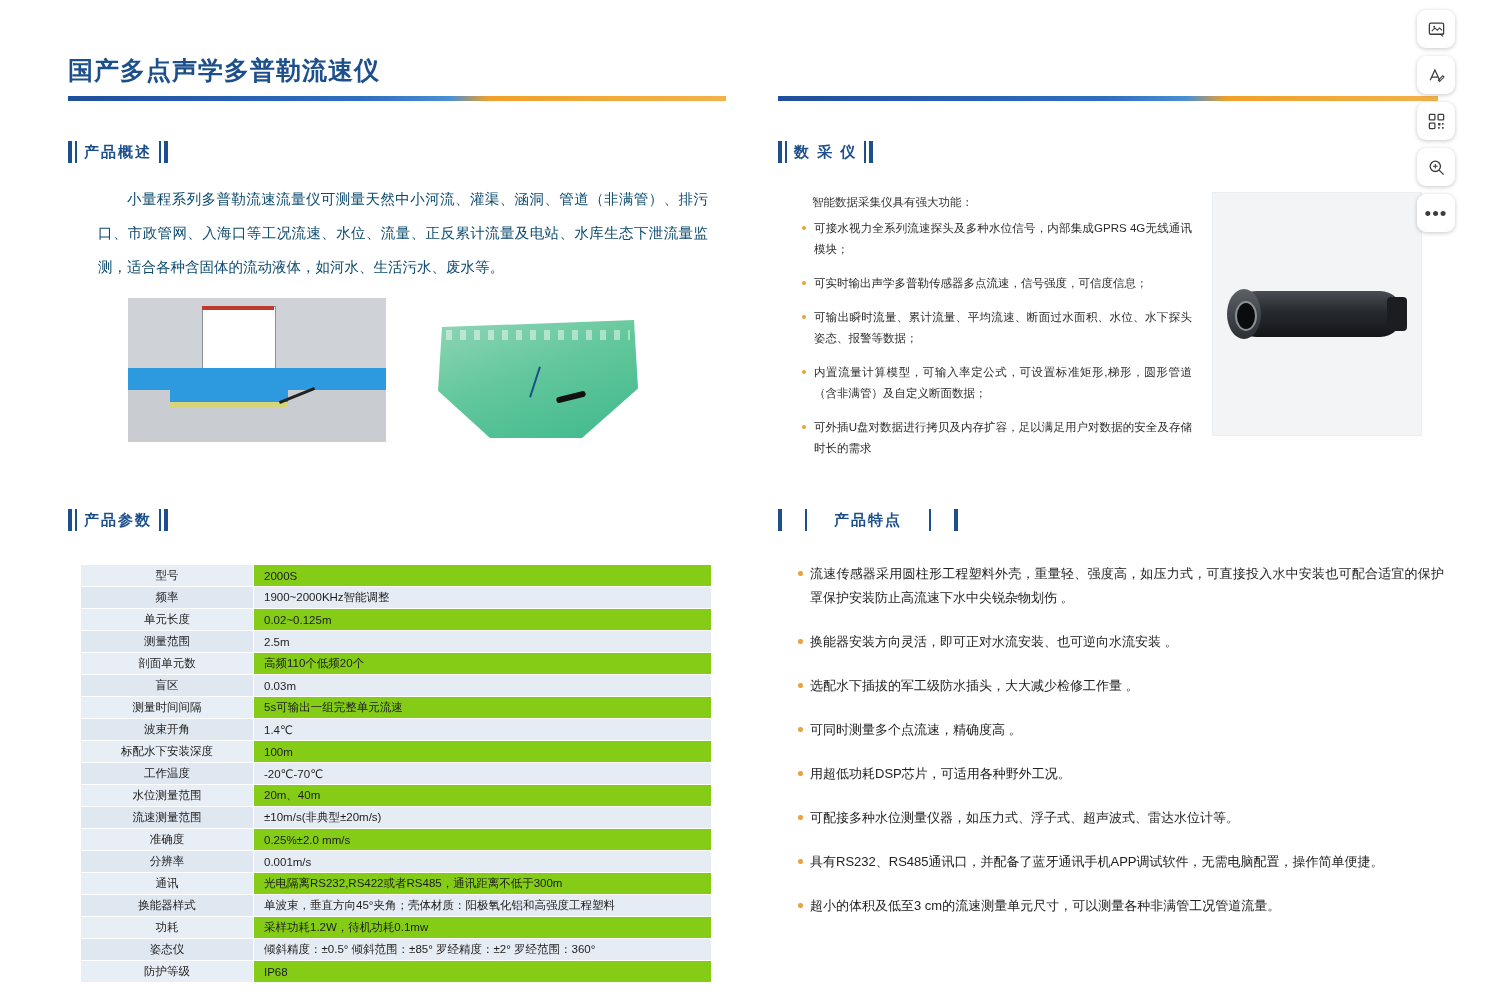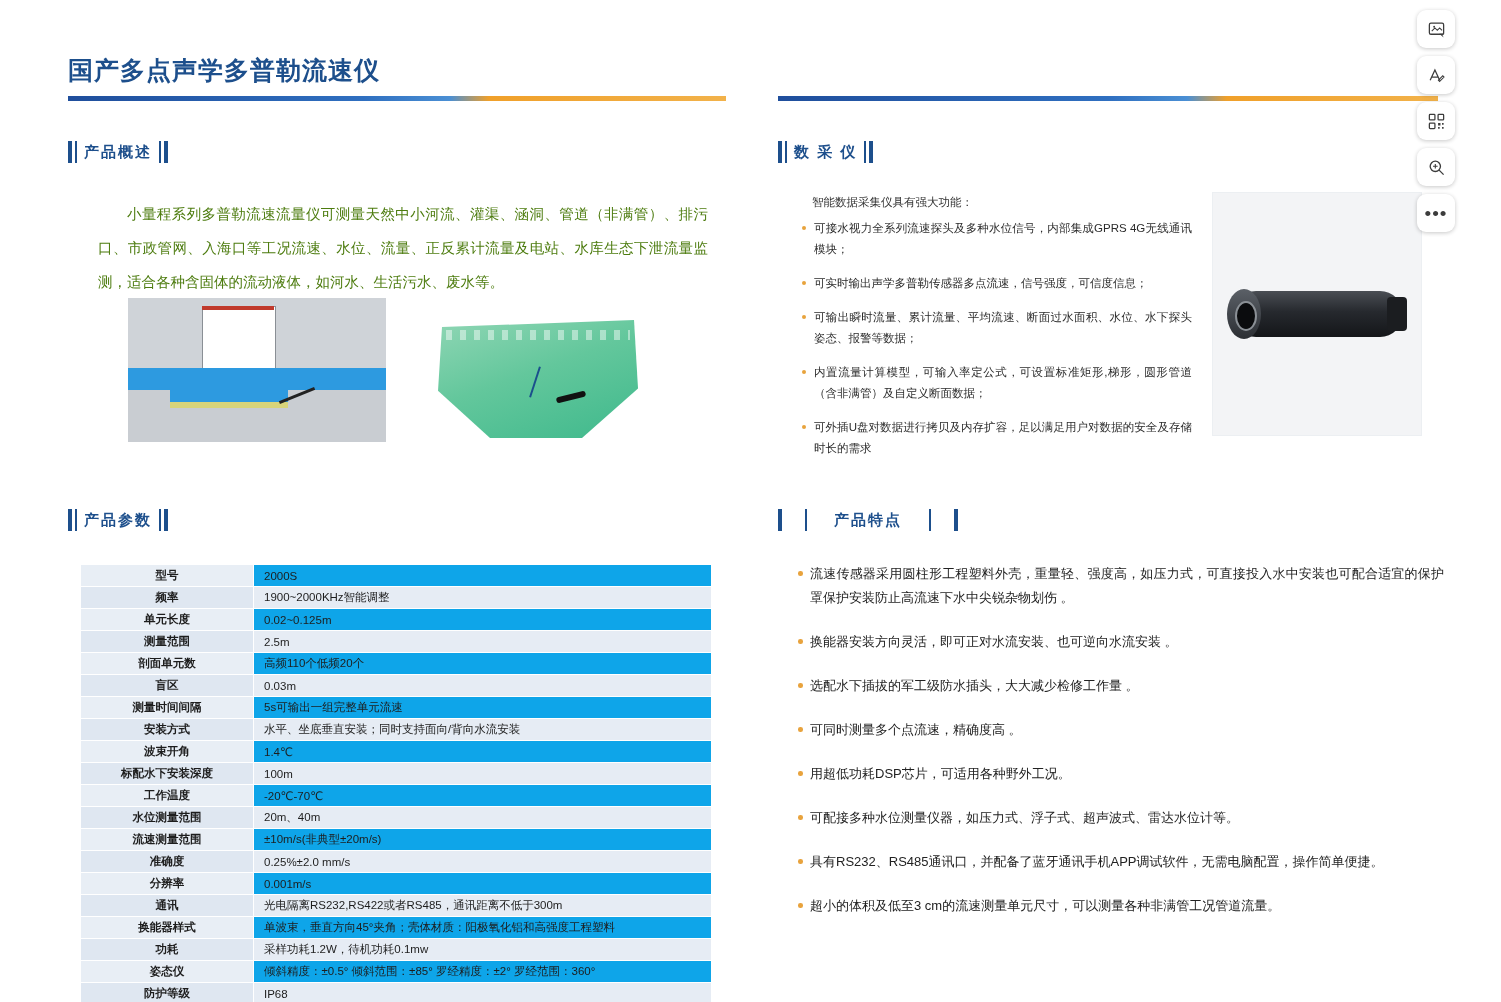--- a/index.html
+++ b/index.html
@@ -35,22 +35,22 @@
   .sec-head .bar-l{width:4px;height:22px;background:#1d4f8c;margin-right:3px;}
   .sec-head .bar-l2{width:2px;height:22px;background:#1d4f8c;margin-right:7px;}
   .sec-head .bar-r2{width:2px;height:22px;background:#1d4f8c;margin-left:7px;}
   .sec-head .bar-r{width:4px;height:22px;background:#1d4f8c;margin-left:3px;}
   .sec-head .txt{
     font-size:15px;font-weight:bold;color:#1d4f8c;letter-spacing:2px;white-space:nowrap;
   }
 
   
   .overview-p{
-    position:absolute;left:98px;top:197px;width:610px;
-    font-size:14.5px;line-height:34px;color:#4d7c0f;text-align:justify;
+    position:absolute;left:98px;top:182px;width:610px;
+    font-size:14.5px;line-height:34px;color:#0c4a6e;text-align:justify;
     text-indent:2em;
   }
 
   
   .fig-left{
     position:absolute;left:128px;top:298px;width:258px;height:144px;
     background:#c9cdd2;overflow:hidden;
   }
   .fig-left .sky{position:absolute;left:0;top:0;width:100%;height:70px;background:#cfd3d8;}
   .fig-left .box{position:absolute;left:74px;top:8px;width:72px;height:62px;background:#fff;border:1px solid #8a8f95;}
@@ -71,22 +71,22 @@
     background:repeating-linear-gradient(90deg,rgba(255,255,255,.45) 0 6px,rgba(255,255,255,0) 6px 14px);}
   .fig-right .sensor{position:absolute;left:118px;top:74px;width:30px;height:6px;background:#111;border-radius:3px;transform:rotate(-14deg);}
   .fig-right .cable{position:absolute;left:96px;top:46px;width:2px;height:32px;background:#1b4f8c;transform:rotate(18deg);}
 
   
   .spec-table{
     position:absolute;left:80px;top:564px;width:632px;
     border-collapse:collapse;font-size:11.5px;color:#1d1d1d;
   }
   .spec-table td{border:1px solid #ffffff;padding:2px 0;height:17px;}
-  .spec-table td.k{width:172px;background:#e8eef5;text-align:center;font-weight:bold;}
-  .spec-table td.v{background:#0ea5e9;padding-left:10px;}
+  .spec-table td.k{width:172px;background:#e8eef5;text-align:center;}
+  .spec-table td.v{background:#84cc16;padding-left:10px;}
   .spec-table tr:nth-child(even) td.k{background:#dfe7f1;}
   .spec-table tr:nth-child(even) td.v{background:#e6ecf4;}
 
   
   .dc-intro{
     position:absolute;left:812px;top:192px;width:380px;
     font-size:11.5px;color:#333;line-height:20px;
   }
   .dc-list{position:absolute;left:800px;top:218px;width:392px;}
   .bullet-item{position:relative;padding-left:14px;margin-bottom:13px;
@@ -203,24 +203,20 @@
             <td class="k">剖面单元数</td>
             <td class="v">高频110个低频20个</td>
           </tr>
           <tr>
             <td class="k">盲区</td>
             <td class="v">0.03m</td>
           </tr>
           <tr>
             <td class="k">测量时间间隔</td>
             <td class="v">5s可输出一组完整单元流速</td>
-          </tr>
-          <tr>
-            <td class="k">安装方式</td>
-            <td class="v">水平、坐底垂直安装；同时支持面向/背向水流安装</td>
           </tr>
           <tr>
             <td class="k">波束开角</td>
             <td class="v">1.4℃</td>
           </tr>
           <tr>
             <td class="k">标配水下安装深度</td>
             <td class="v">100m</td>
           </tr>
           <tr>

